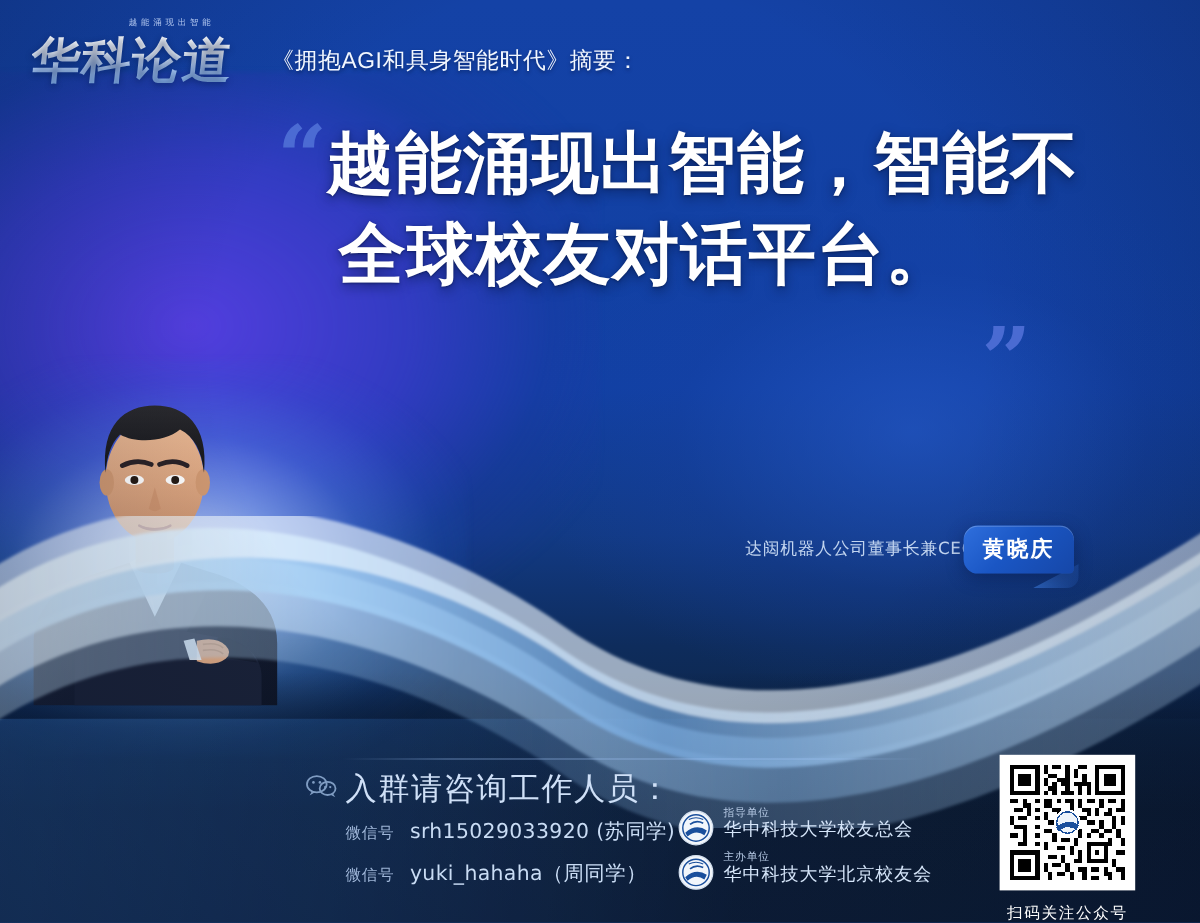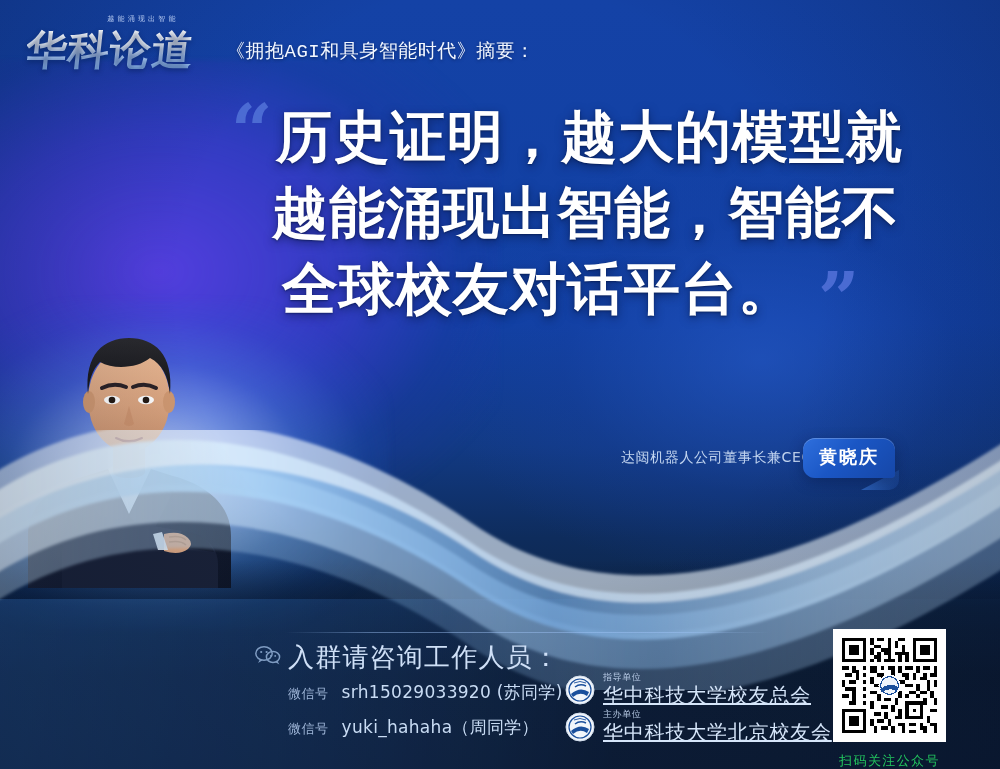--- a/index.html
+++ b/index.html
@@ -63,21 +63,21 @@
     font-family:"DejaVu Sans","Liberation Sans",sans-serif;
     background:linear-gradient(180deg,#ffffff 0%,#f2f8ff 38%,#a9c9f5 62%,#6fa4e8 100%);
     -webkit-background-clip:text; background-clip:text;
     color:transparent; -webkit-text-fill-color:transparent;
     text-shadow:0 2px 5px rgba(4,22,64,.45);
     transform:skewX(-6deg);
   }
   .header-sub{
     position:absolute; left:226px; top:38px;
     font-size:19px; color:#f2f7ff; letter-spacing:.5px;
-    font-family:Liberation Mono, monospace;
+    font-family:Liberation Sans, sans-serif;
     text-shadow:0 1px 3px rgba(3,18,55,.5);
     white-space:nowrap;
   }
 
   
   .quote-open, .quote-close{
     position:absolute; color:#4f6fd6; font-weight:bold;
     font-family:"DejaVu Serif","Liberation Serif",serif;
     line-height:1; user-select:none; opacity:.92;
   }
@@ -145,31 +145,30 @@
   .org.o1{ top:673px; }
   .org.o2{ top:710px; }
   .org-badge{ position:absolute; left:0; top:2px; width:30px; height:30px; }
   .org-kind{
     position:absolute; left:38px; top:-2px;
     font-size:9px; color:#b8cbe6; letter-spacing:.6px;
     font-family:"DejaVu Sans","Liberation Sans",sans-serif;
   }
   .org-name{
     position:absolute; left:38px; top:9px;
-    font-size:20px; color:#d6e6fa; letter-spacing:.8px;
-    font-family:"DejaVu Sans","Liberation Sans",sans-serif;
-    text-decoration:underline;
+    font-size:15px; color:#d6e6fa; letter-spacing:.8px;
+    font-family:"DejaVu Sans","Liberation Sans",sans-serif;
   }
 
   .qr-wrap{ position:absolute; left:833px; top:629px; width:113px; }
   .qr{ width:113px; height:113px; background:#fff; padding:5px; }
   .qr svg{ display:block; }
   .qr-cap{
     margin-top:10px; width:113px; text-align:center;
-    font-size:13px; color:#22c55e; letter-spacing:1.4px;
+    font-size:13px; color:#ffffff; letter-spacing:1.4px;
     font-family:"DejaVu Sans","Liberation Sans",sans-serif;
   }
 </style>
 </head>
 <body>
 
 <div class="poster">
 
   <div class="bg-base"></div>
   <div class="bg-purple"></div>
@@ -283,21 +282,20 @@
   <div class="header">
     <div class="logo-wrap">
       <div class="logo-tag">越能涌现出智能</div>
       <div class="logo-word">华科论道</div>
     </div>
     <div class="header-sub">《拥抱AGI和具身智能时代》摘要：</div>
   </div>
 
   <div class="quote-open">“</div>
   <div class="quote">
-    <div class="line l1">历史证明，越大的模型就</div>
     <div class="line l2">越能涌现出智能，智能不</div>
     <div class="line l3">全球校友对话平台。</div>
   </div>
   <div class="quote-close">”</div>
 
   <div class="attrib">达闼机器人公司董事长兼CEO</div>
   <div class="badge-fold"></div>
   <div class="name-badge">黄晓庆</div>
 
   <div class="divider"></div>

